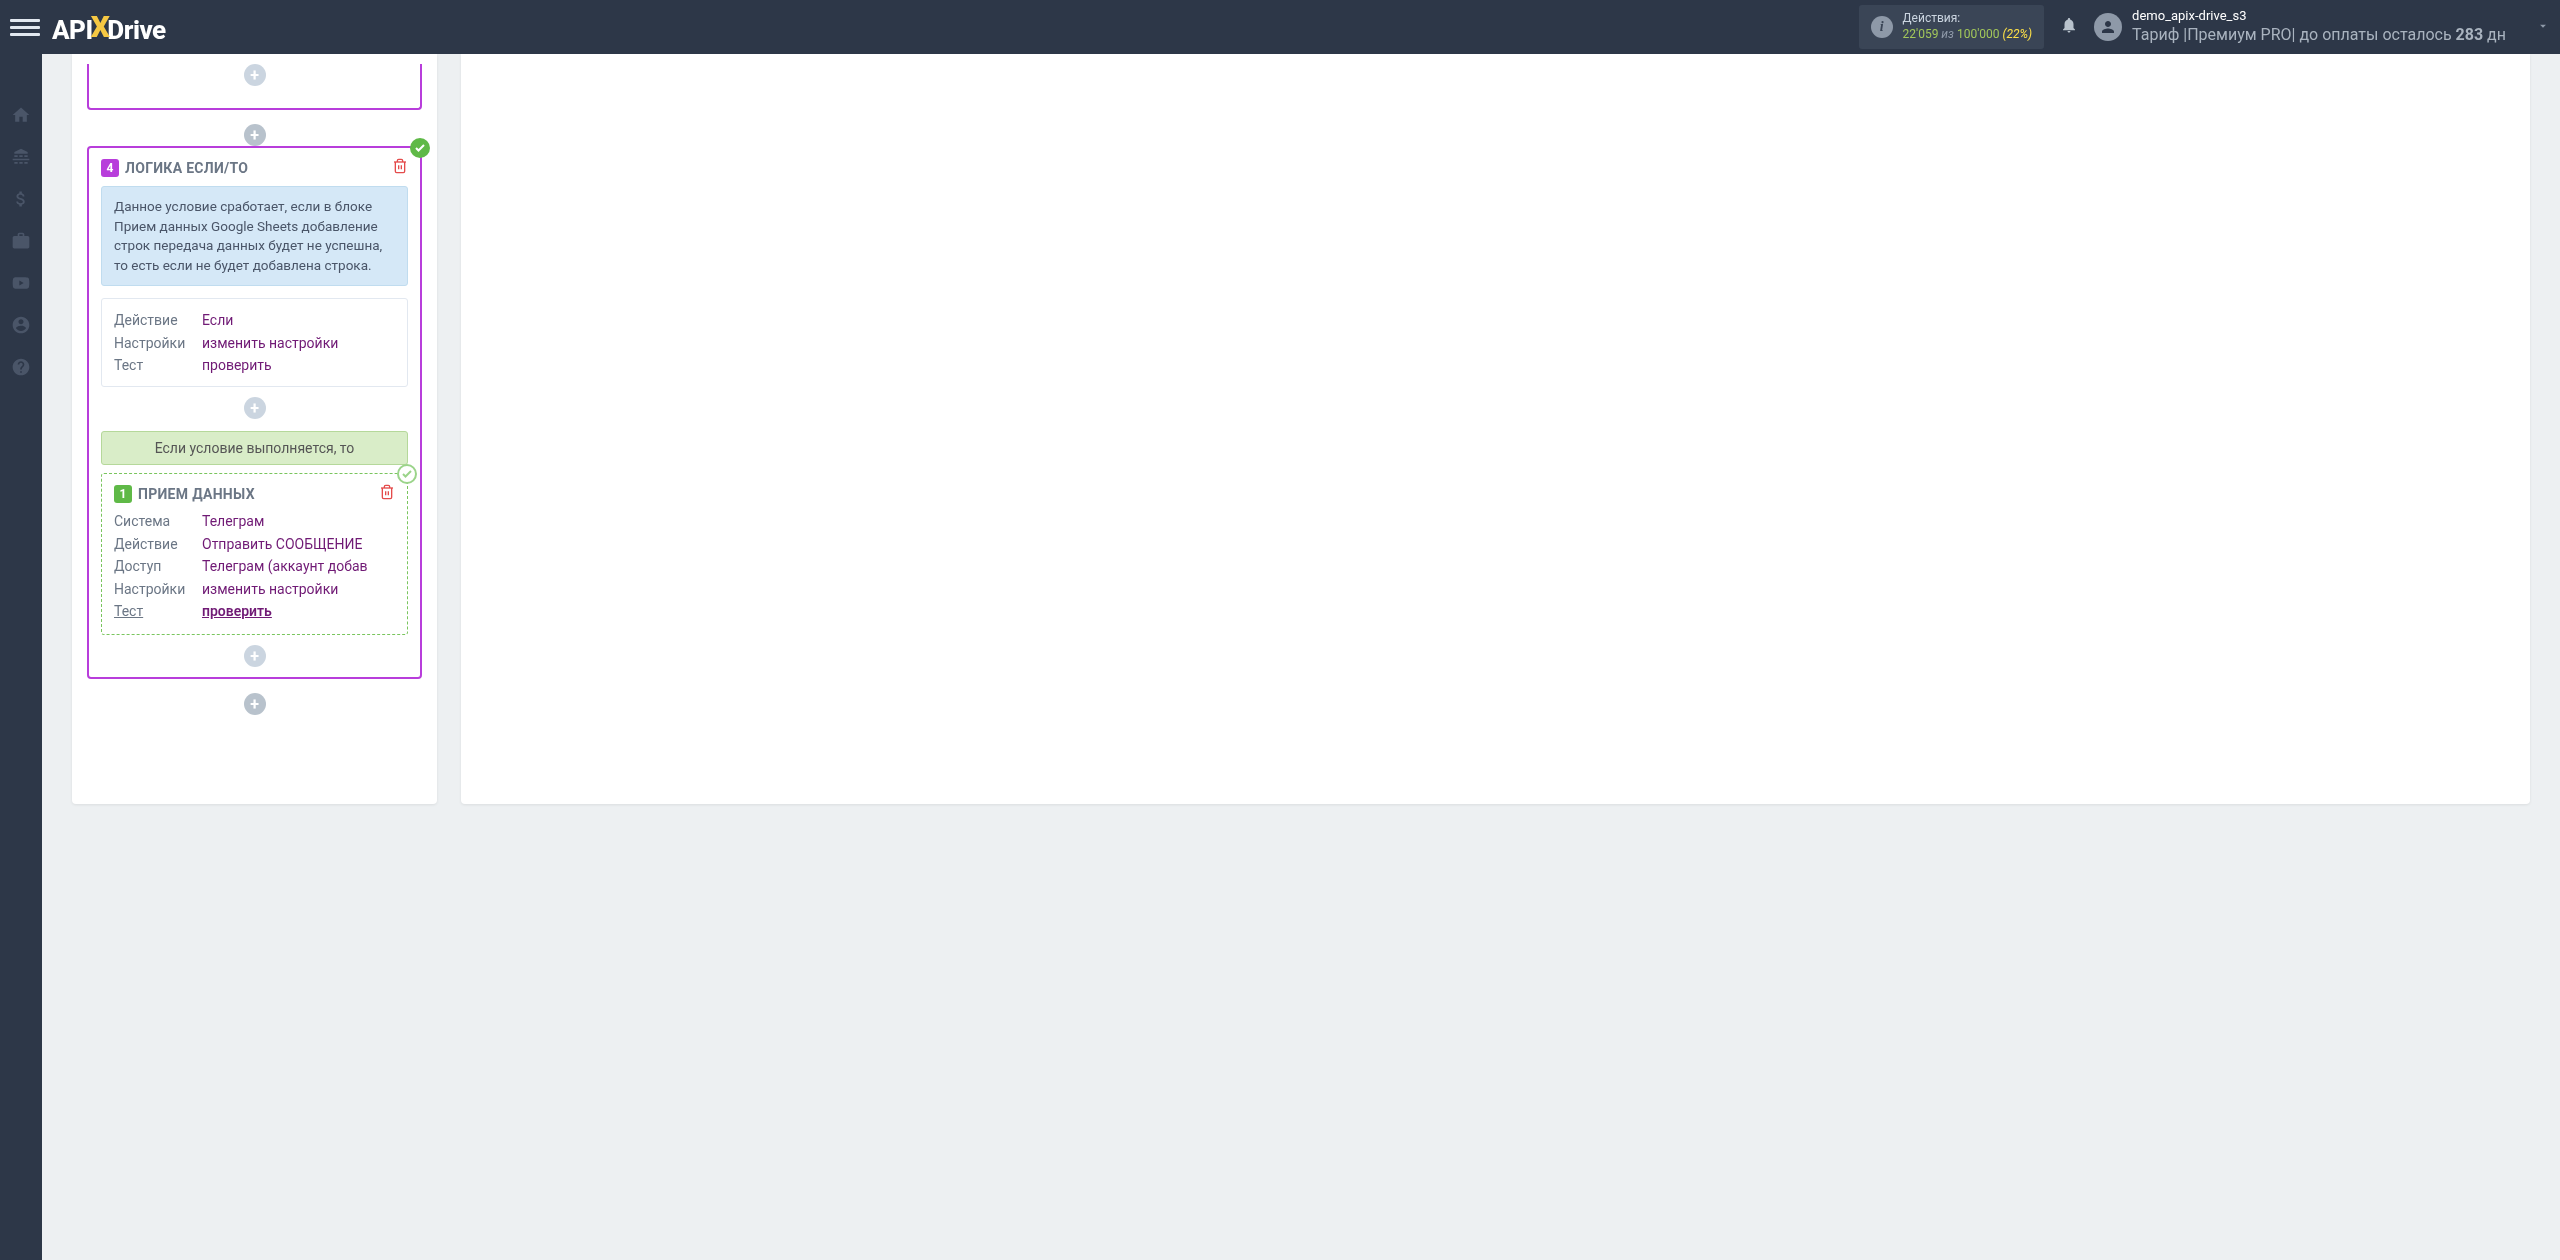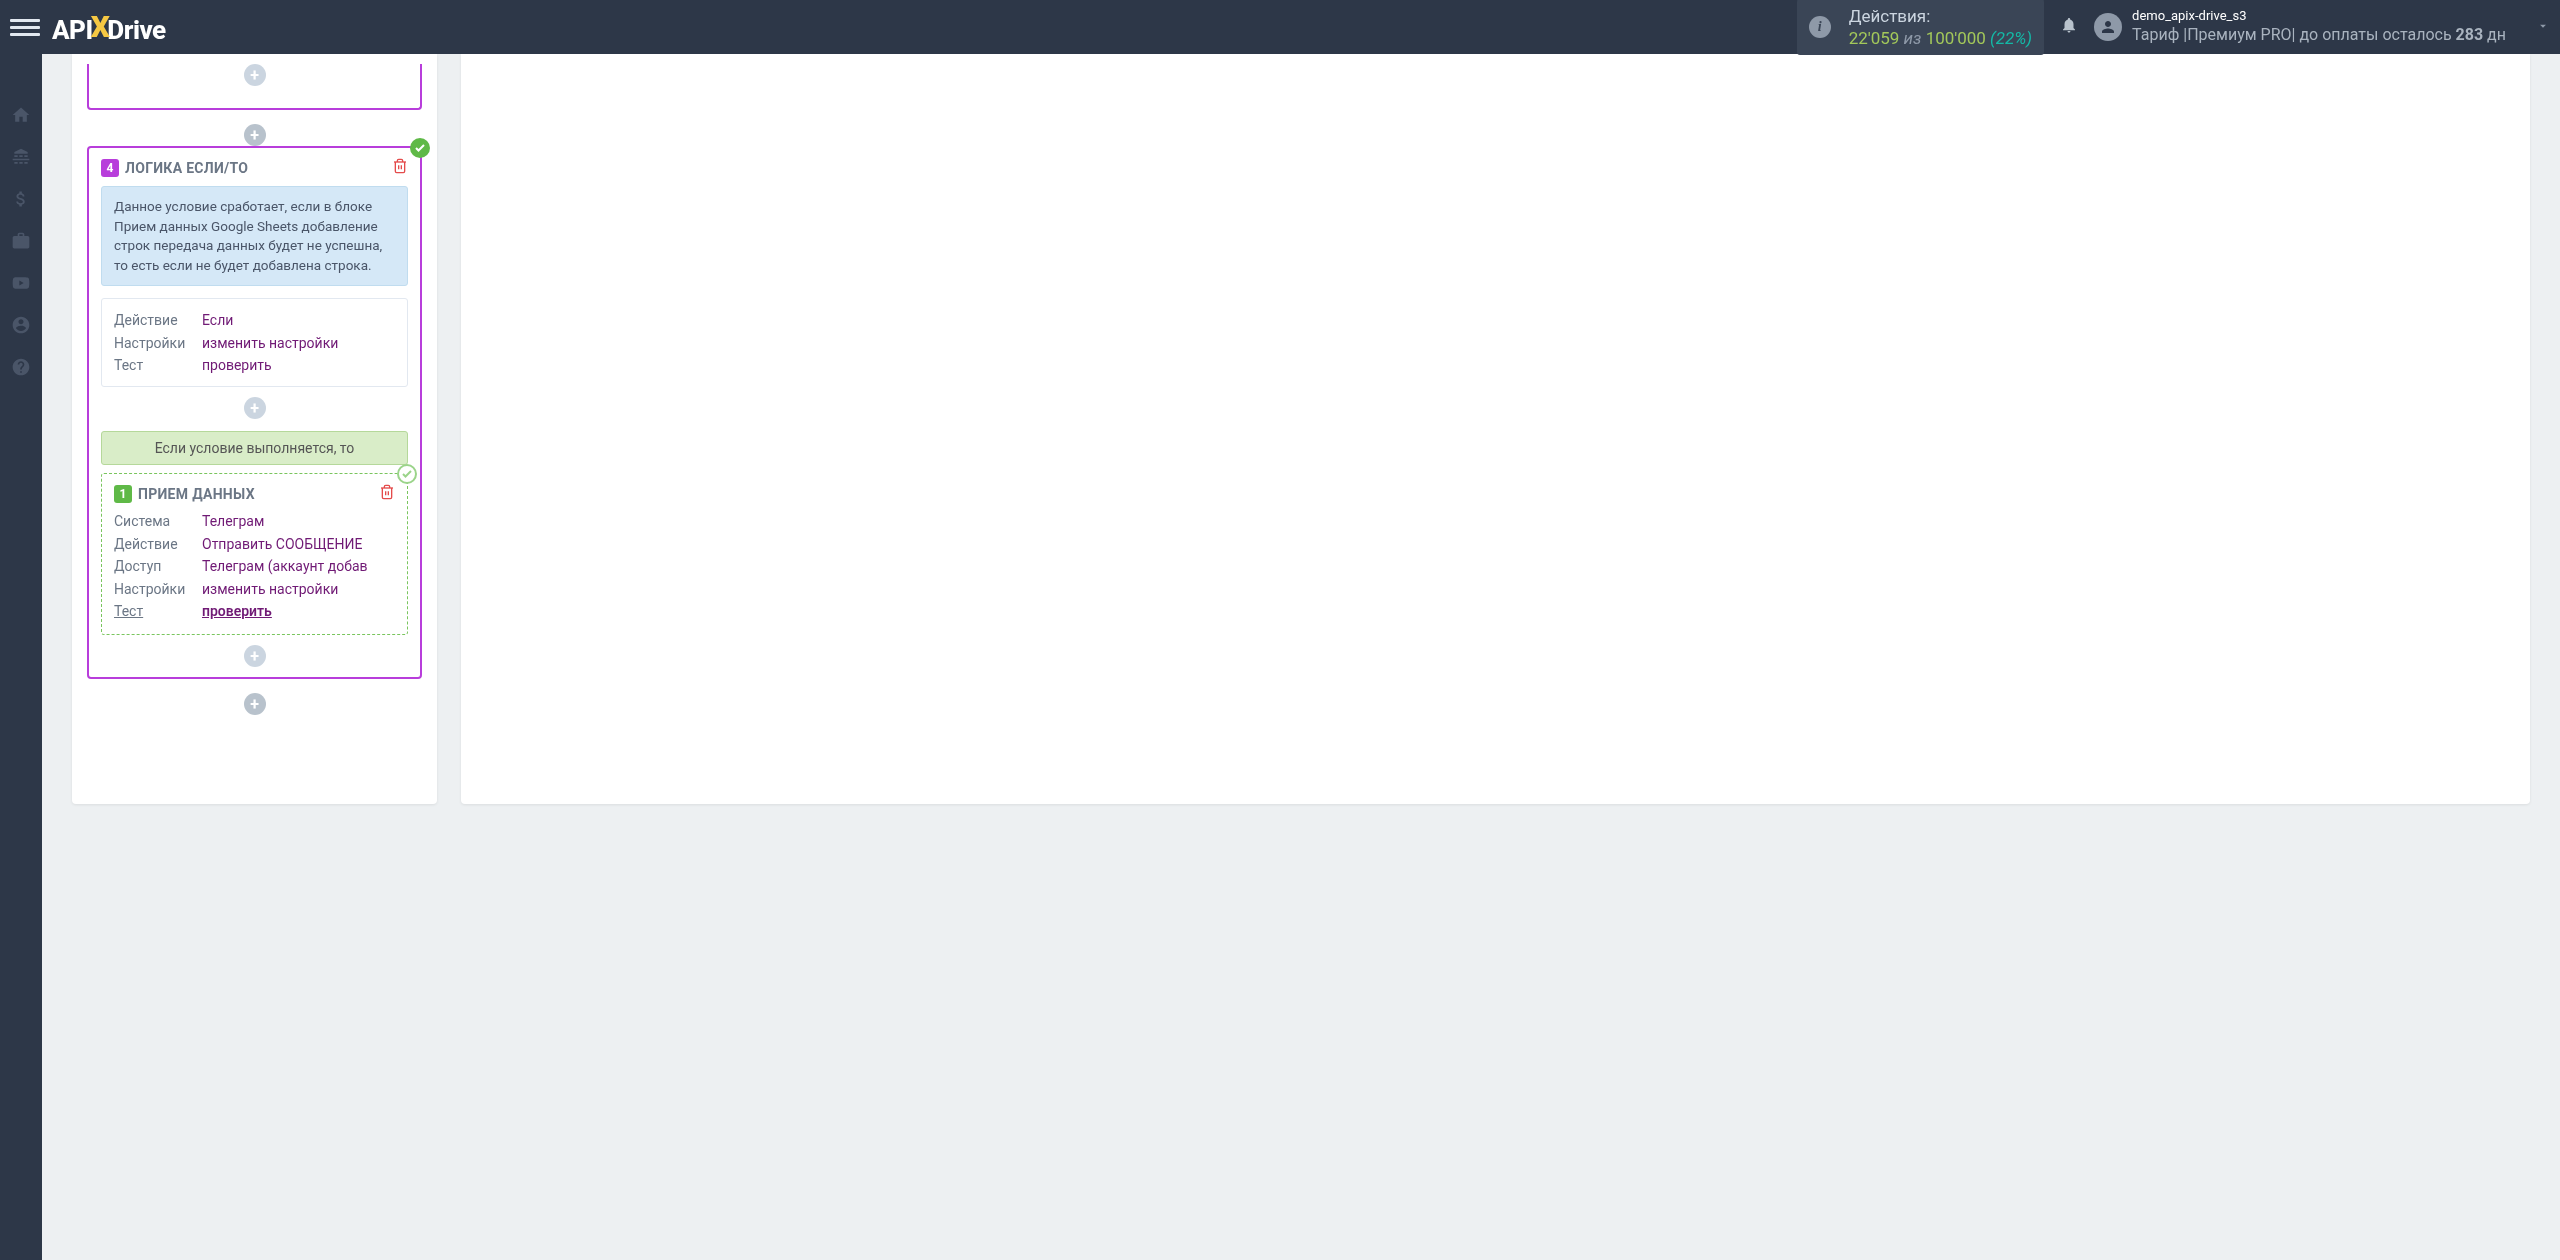--- a/index.html
+++ b/index.html
@@ -72,25 +72,25 @@
   border-radius: 50%;
   display: flex;
   align-items: center;
   justify-content: center;
   color: #3a4556;
   font-weight: bold;
   font-style: italic;
   font-size: 14px;
   font-family: Georgia, serif;
 }
-.actions-text { font-size: 17px; color: #cbd5e0; line-height: 1.3; margin-left: 8px; }
+.actions-text { font-size: 12px; color: #cbd5e0; line-height: 1.3; }
 .actions-text .count { color: #a3c85a; }
 .actions-text .of { color: #8e99a8; font-style: italic; }
 .actions-text .total { color: #a3c85a; }
-.actions-text .pct { color: #14b8a6; font-style: italic; }
+.actions-text .pct { color: #fde047; font-style: italic; }
 .bell-icon { color: #b8c2cc; font-size: 18px; cursor: pointer; }
 .user-block { display: flex; align-items: center; gap: 10px; cursor: pointer; }
 .avatar {
   width: 28px;
   height: 28px;
   background: #8e99a8;
   border-radius: 50%;
   display: flex;
   align-items: center;
   justify-content: center;

